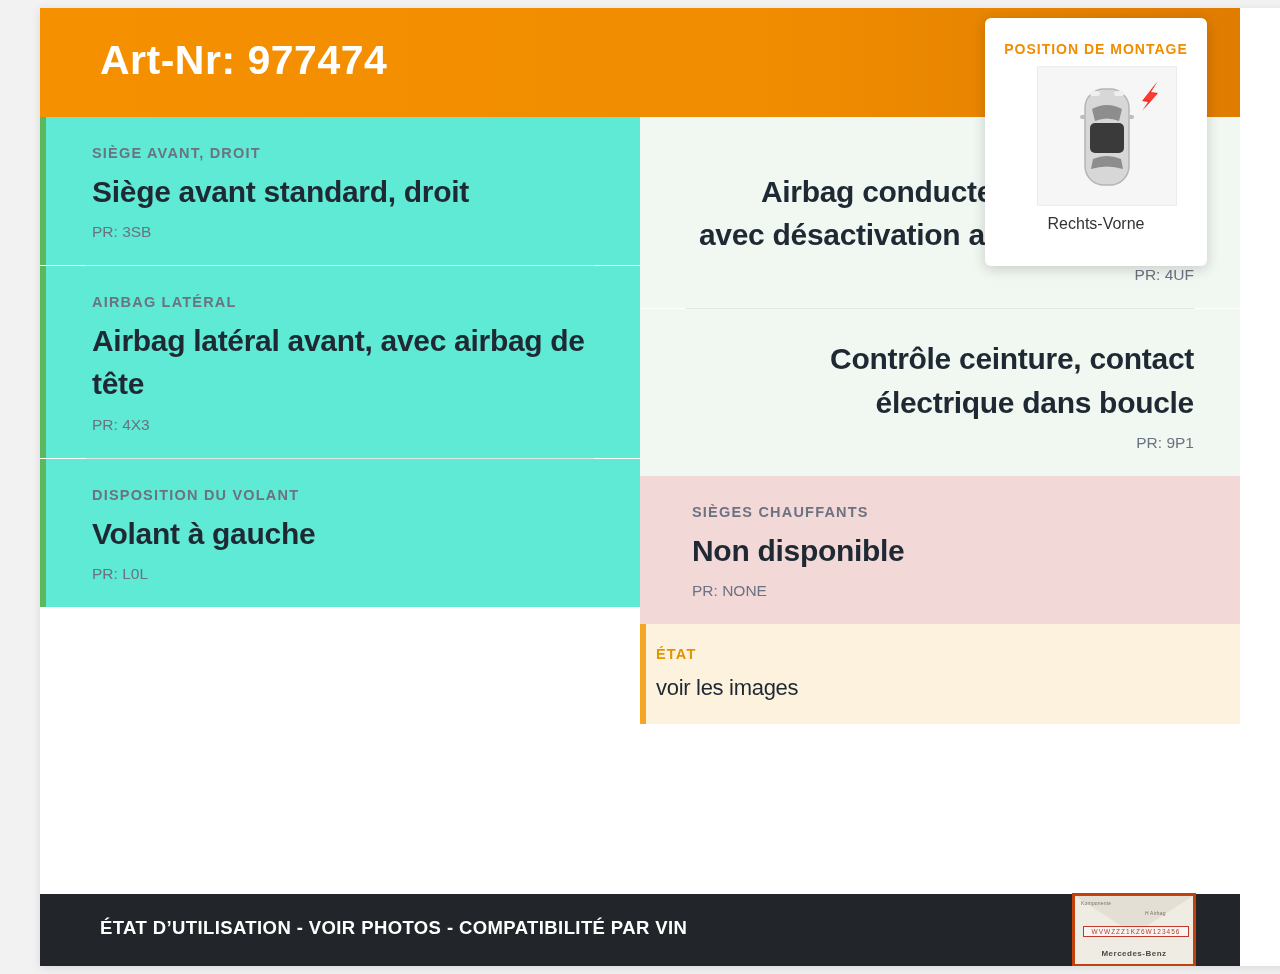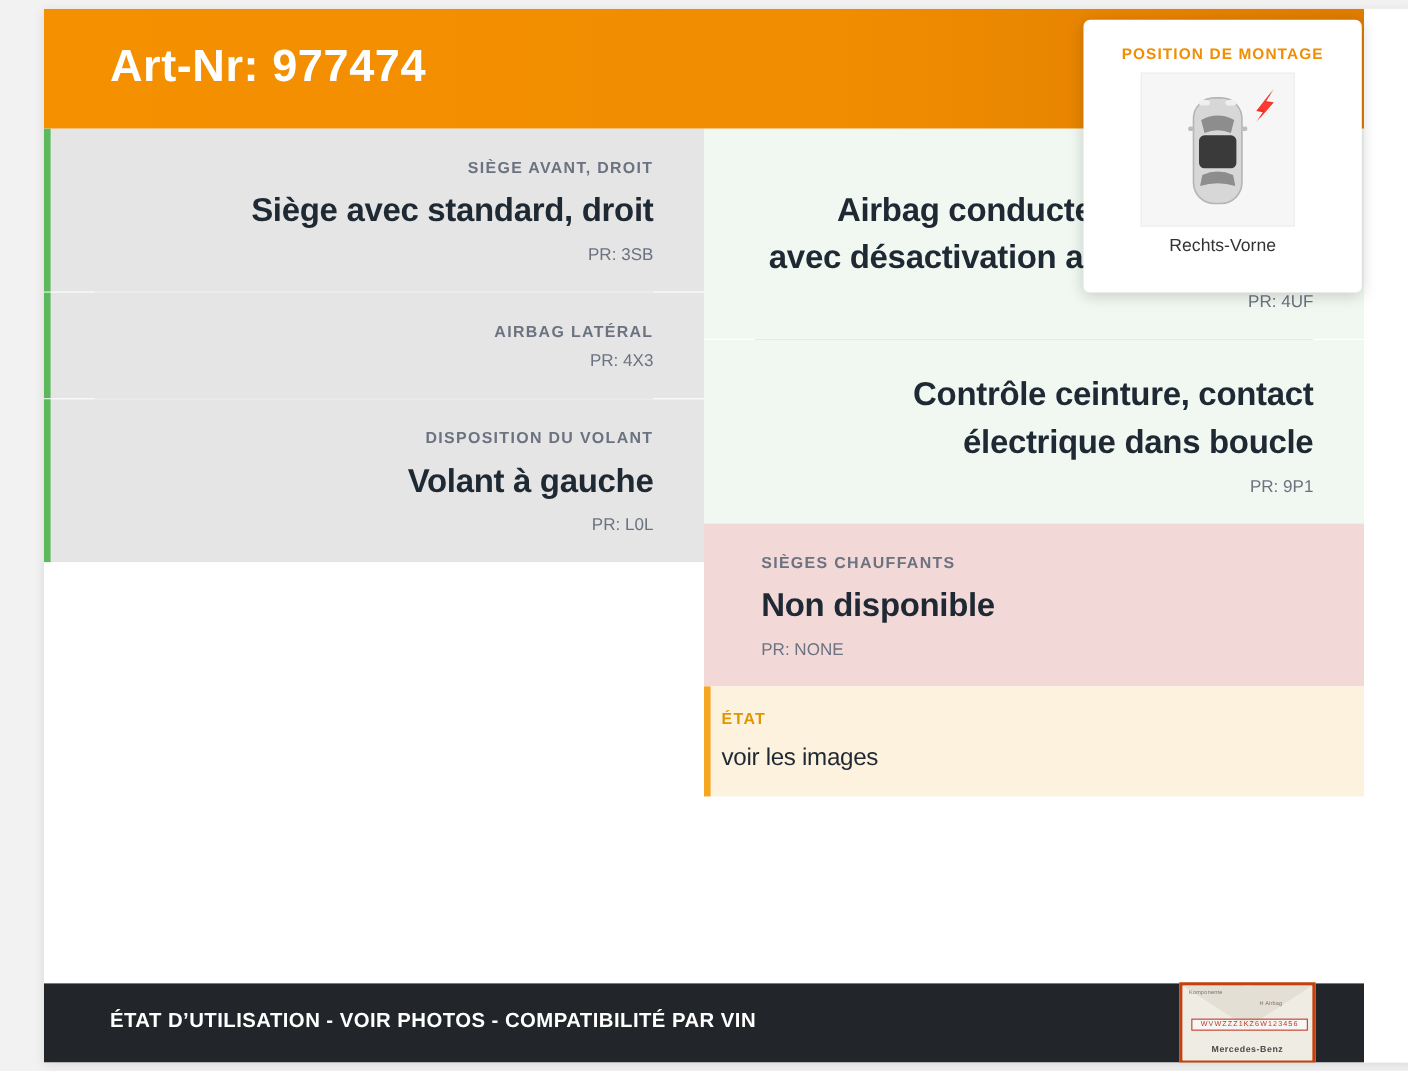--- a/index.html
+++ b/index.html
@@ -62,23 +62,22 @@
     left: 600px; top: 0;
     width: 600px;
     height: 777px;
   }
   .block {
     position: relative;
     padding: 28px 46px 24px 46px;
     border-left: 6px solid transparent;
   }
   .block.green {
-    background: #e5e5e5;
+    background: #5eead4;
     border-left-color: #5cb85c;
-    text-align: right;
   }
   .block.green-plain {
     background: #f1f8f1;
     border-left-color: transparent;
     text-align: right;
   }
   .block.white {
     background: #ffffff;
     border-left-color: transparent;
   }
@@ -212,21 +211,21 @@
     font-size: 8px;
     font-weight: bold;
     color: #4a4a4a;
     letter-spacing: 0.5px;
   }
   
   .pos-card {
     position: absolute;
     left: 985px;
     top: 18px;
-    width: 253px;
+    width: 222px;
     height: 248px;
     background: #ffffff;
     border-radius: 6px;
     box-shadow: 0 3px 14px rgba(0,0,0,0.18);
     z-index: 10;
   }
   .pos-title {
     text-align: center;
     font-size: 14px;
     font-weight: bold;
@@ -263,27 +262,28 @@
     <div class="header">
       <div class="header-title">Art-Nr: 977474</div>
     </div>
 
     <div class="body">
 
       <div class="col-left">
 
         <div class="block green">
           <div class="label">SIÈGE AVANT, DROIT</div>
-          <div class="value">Siège avec standard, droit</div>
+          <div class="value">Siège avant standard, droit</div>
           <div class="pr">PR: 3SB</div>
         </div>
         <div class="divider"></div>
 
         <div class="block green">
           <div class="label">AIRBAG LATÉRAL</div>
+          <div class="value">Airbag latéral avant, avec airbag de tête</div>
           <div class="pr">PR: 4X3</div>
         </div>
         <div class="divider"></div>
 
         <div class="block green">
           <div class="label">DISPOSITION DU VOLANT</div>
           <div class="value">Volant à gauche</div>
           <div class="pr">PR: L0L</div>
         </div>
 

